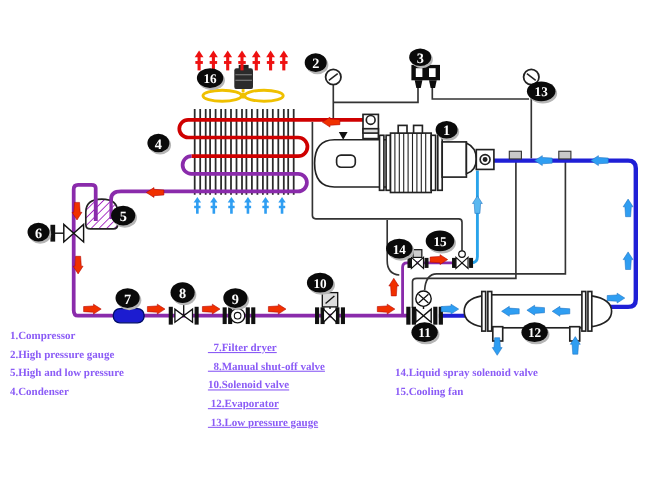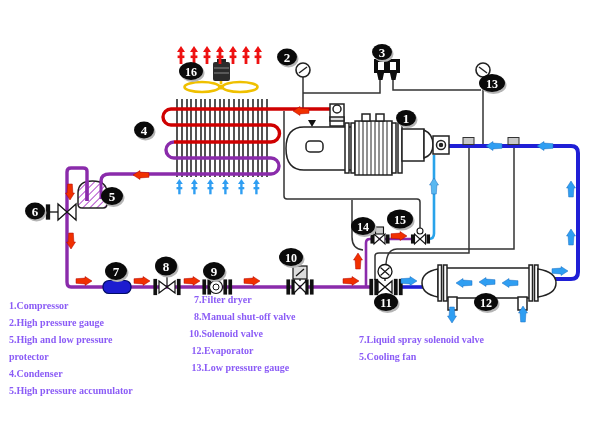--- a/index.html
+++ b/index.html
@@ -2,21 +2,21 @@
 <html><head>
 <meta charset="utf-8">
 <style>
   html,body{margin:0;padding:0;background:#fff;}
   .stage{position:relative;width:600px;height:448px;background:#fff;overflow:hidden;
          font-family:"Liberation Serif",serif;}
   .stage svg{position:absolute;left:0;top:0;}
   .legend-col{position:absolute;white-space:pre;color:#8b5cf6;font-weight:bold;
               font-size:10px;line-height:17px;font-family:"Liberation Serif",serif;}
   #legend-col1{left:9px;top:297px;}
-  #legend-col2{left:189px;top:291px;}
+  #legend-col2{left:189px;top:308px;text-decoration:underline;}
   #legend-col3{left:359px;top:331px;}
   .badge-text{fill:#fff;font-weight:bold;font-family:"Liberation Serif",serif;}
 </style>
 </head>
 <body>
 
 <div class="stage">
 <svg width="600" height="448" viewBox="0 0 600 448">
   <defs>
     <pattern id="hatch" width="5" height="5" patternUnits="userSpaceOnUse" patternTransform="rotate(45)">
@@ -325,16 +325,16 @@
           <text x="400" y="219.5" text-anchor="middle" dominant-baseline="central" class="badge-text" font-size="12">15</text>
         </g>
         <g>
           <ellipse cx="192.5" cy="73" rx="12" ry="9" fill="#b5b5b5"></ellipse>
           <ellipse cx="191" cy="71" rx="12" ry="9" fill="#0a0a0a"></ellipse>
           <text x="191" y="71.5" text-anchor="middle" dominant-baseline="central" class="badge-text" font-size="12">16</text>
         </g>
       </g>
 </svg>
 
-<div class="legend-col" id="legend-col1"><div>1.Compressor</div><div>2.High pressure gauge</div><div>5.High and low pressure</div><div>protector</div><div>4.Condenser</div><div>5.High pressure accumulator</div></div>
+<div class="legend-col" id="legend-col1"><div>1.Compressor</div><div>2.High pressure gauge</div><div>5.High and low pressure</div><div>4.Condenser</div></div>
 <div class="legend-col" id="legend-col2"><div>  7.Filter dryer</div><div>  8.Manual shut-off valve</div><div>10.Solenoid valve</div><div> 12.Evaporator</div><div> 13.Low pressure gauge</div></div>
-<div class="legend-col" id="legend-col3"><div>7.Liquid spray solenoid valve</div><div>5.Cooling fan</div></div>
+<div class="legend-col" id="legend-col3"><div>14.Liquid spray solenoid valve</div><div>15.Cooling fan</div></div>
 </div>
 
 </body></html>

